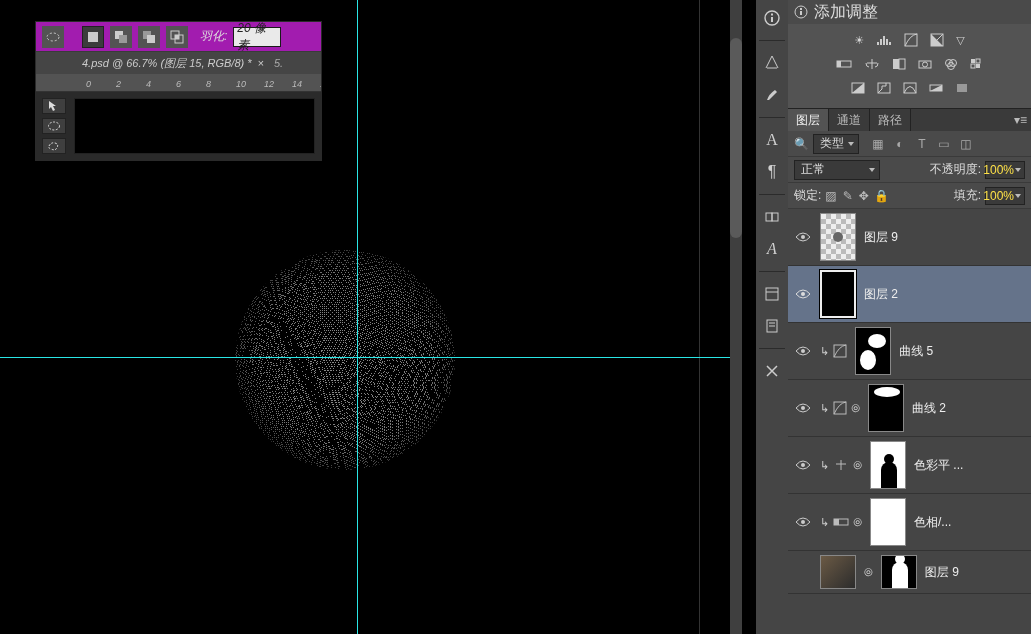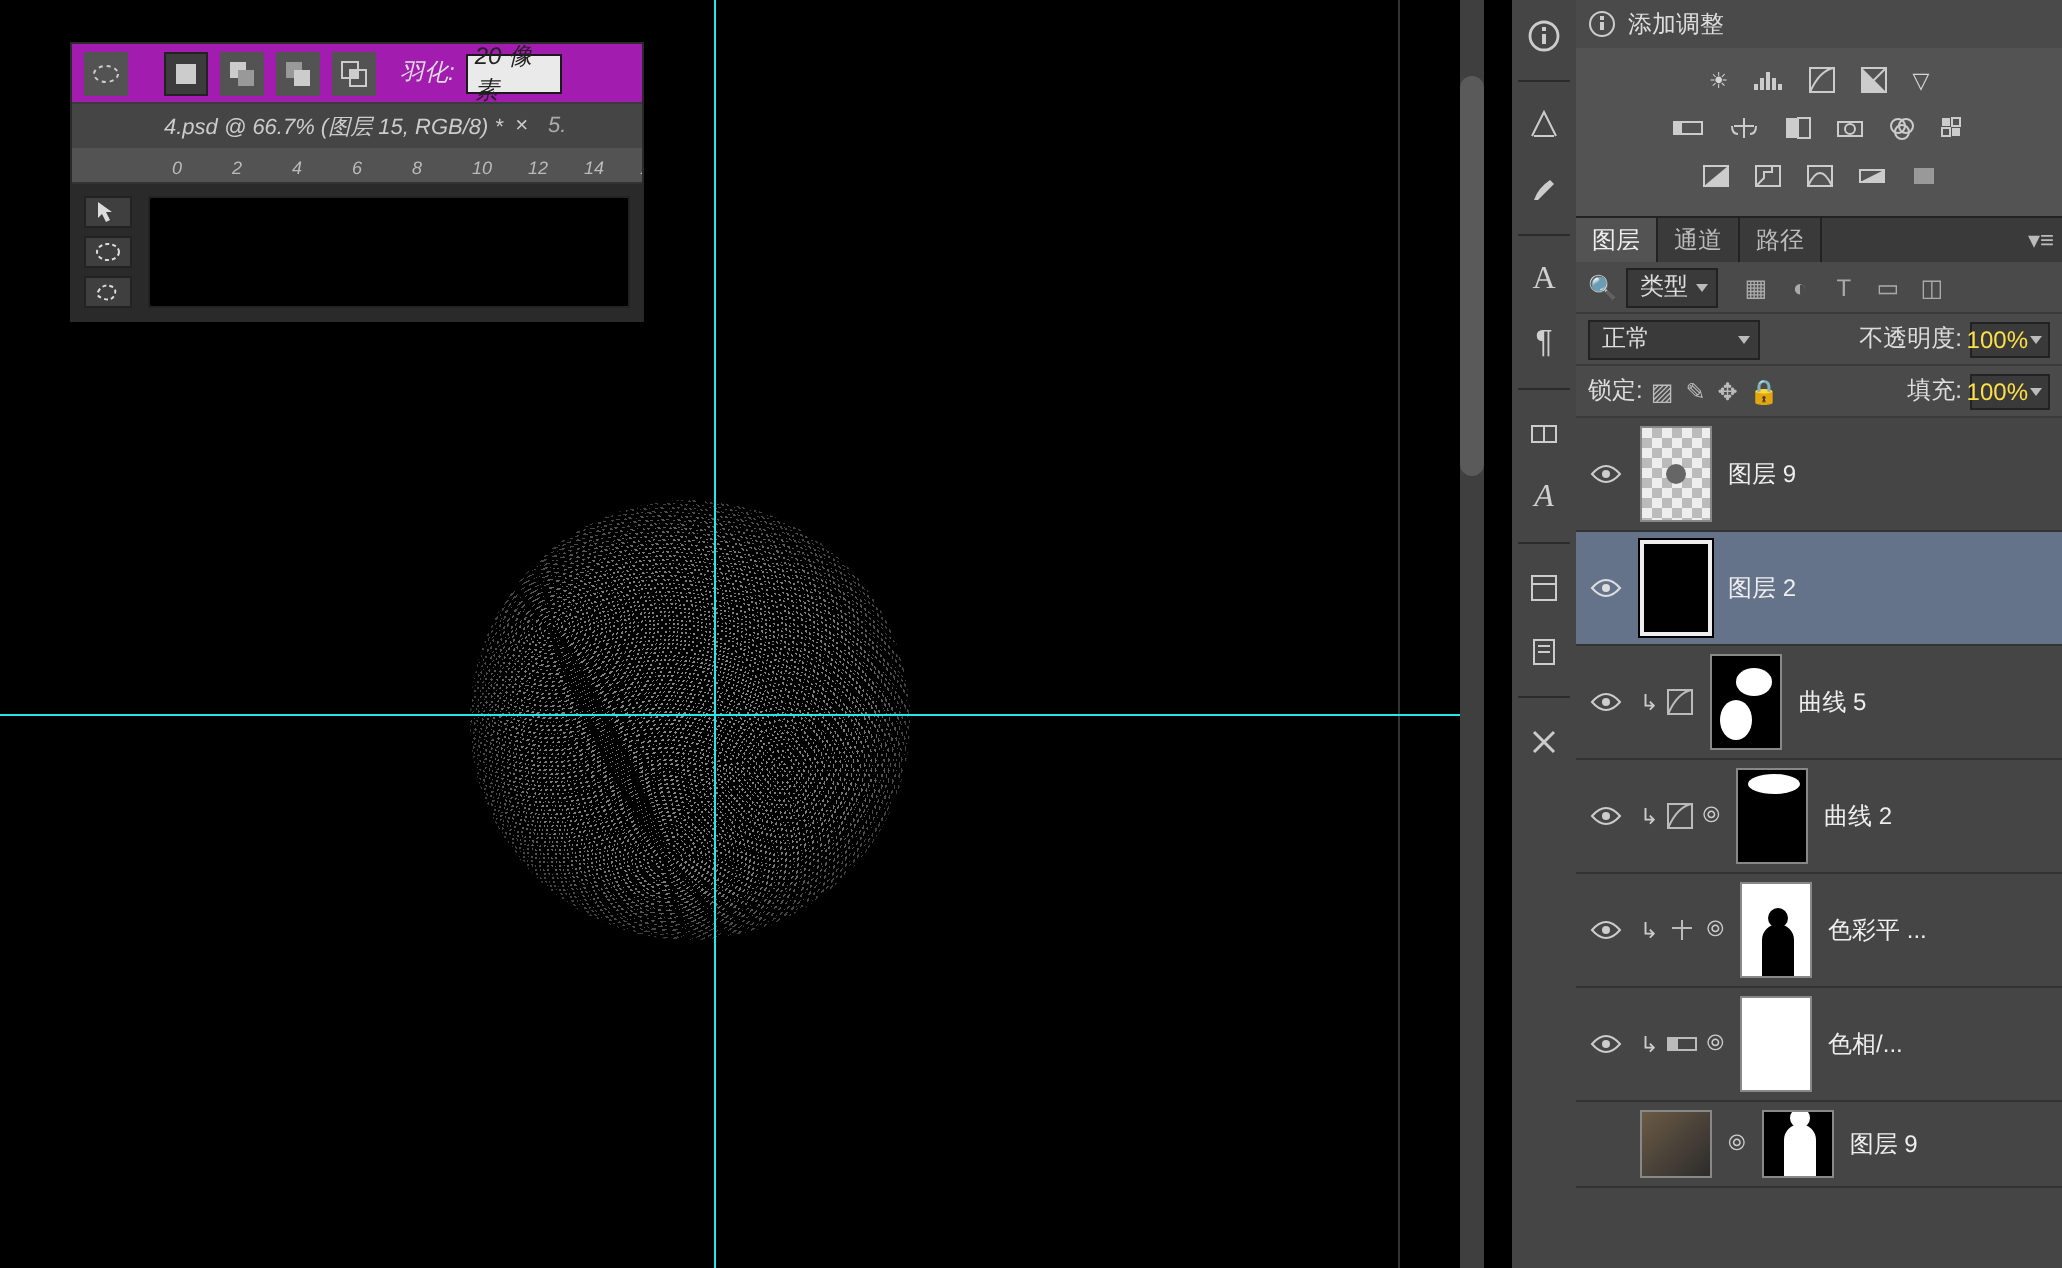--- a/index.html
+++ b/index.html
@@ -228,21 +228,21 @@
   .adj-panel {
     border-bottom: 1px solid #222;
   }
   .adj-header {
     height: 24px;
     display: flex;
     align-items: center;
     gap: 6px;
     padding: 0 6px;
     background: #4a4a4a;
-    font-size: 12px;
+    font-size: 16px;
   }
   .adj-header svg { flex-shrink: 0; }
   .adj-rows { padding: 4px 8px 8px; }
   .adj-row {
     display: flex;
     justify-content: center;
     gap: 12px;
     height: 24px;
     align-items: center;
     color: #d6d6d6;

